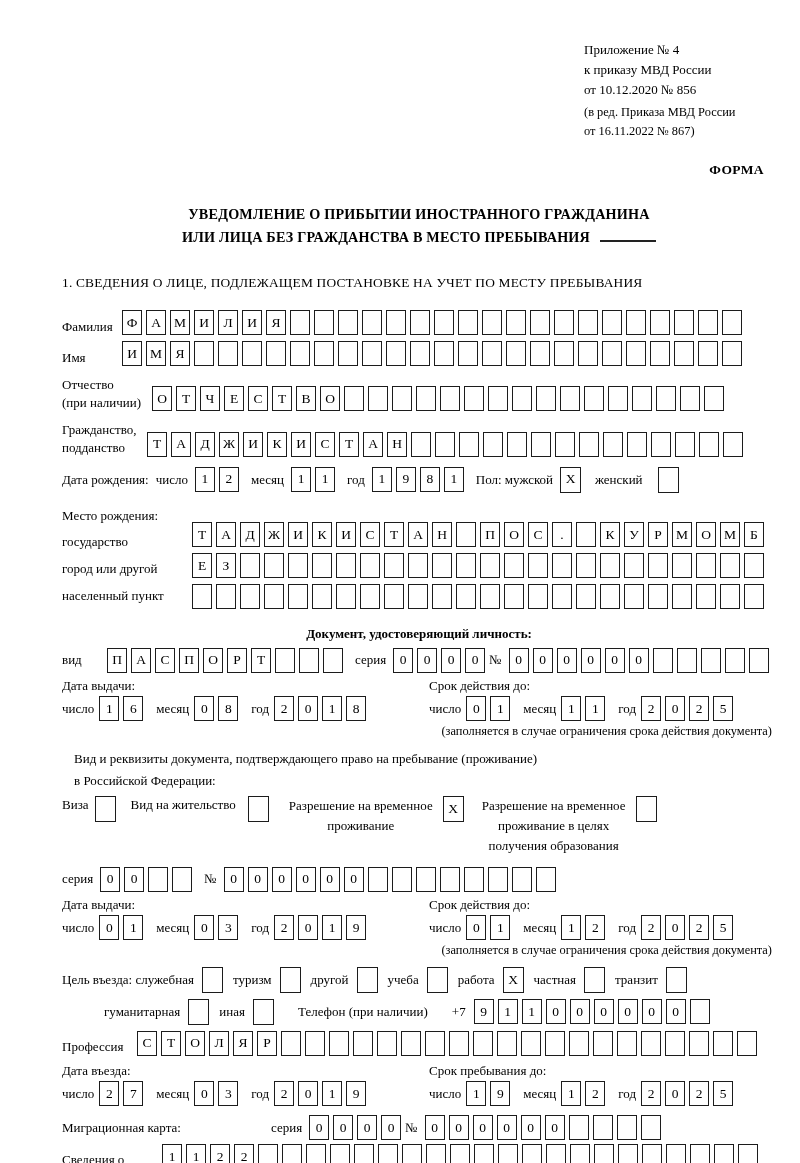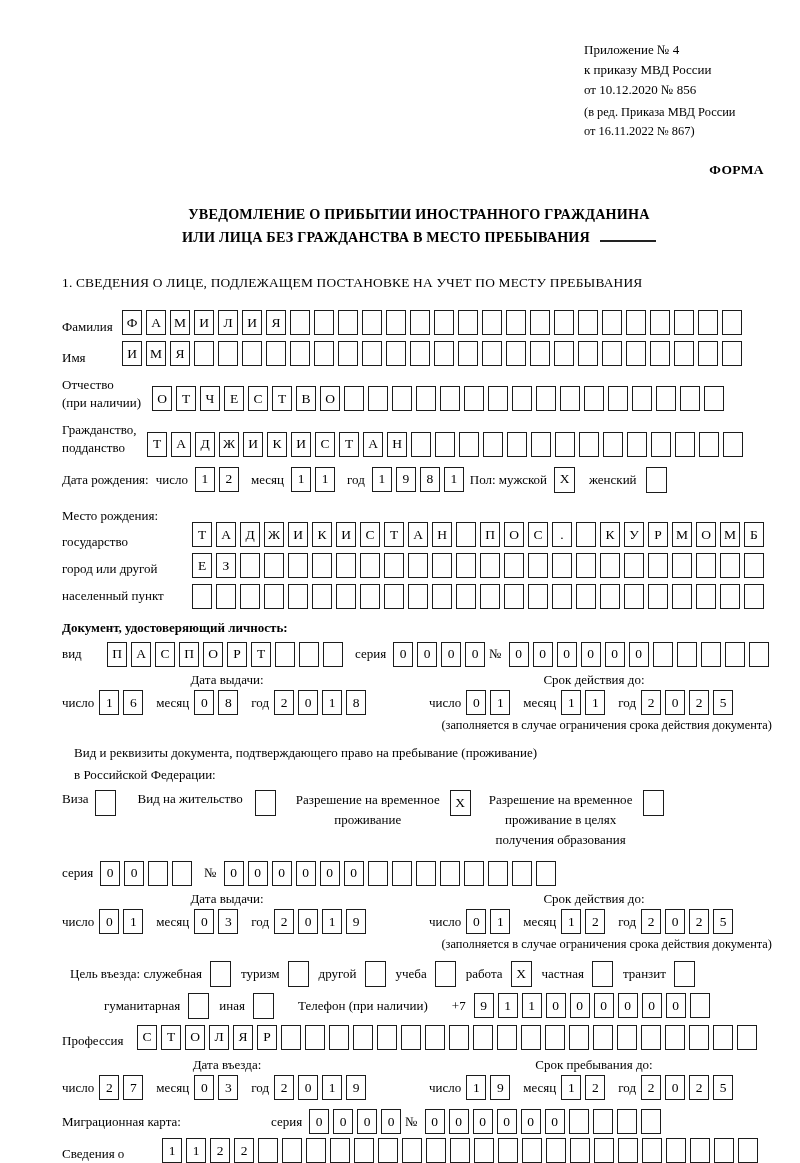--- a/index.html
+++ b/index.html
@@ -11,36 +11,36 @@
   .forma{text-align:right;padding-right:12px;font-weight:bold;margin:20px 0 24px;font-size:13.5px;letter-spacing:.4px}
   .title{text-align:center;font-weight:bold;font-size:14.2px;line-height:1.6;letter-spacing:.2px}
   .tline{display:inline-block;width:56px;border-bottom:2px solid #222;height:14px;margin-left:10px}
   .sect{font-weight:normal;font-size:13.4px;margin:26px 0 18px;letter-spacing:.2px}
   .cells{display:flex;flex-wrap:nowrap;flex:0 0 auto}
   .cell{display:inline-flex;align-items:center;justify-content:center;width:20px;height:25px;border:1.5px solid #1c1c1c;margin-right:4px;font-size:13.5px;flex:0 0 auto;background:#fff}
   .chk{display:inline-flex;align-items:center;justify-content:center;width:21px;height:26px;border:1.6px solid #1c1c1c;font-size:13.5px;flex:0 0 auto;background:#fff}
   .row{display:flex;align-items:flex-end;margin-bottom:6px}
   .lbl{flex:0 0 auto;padding-top:4px}
   .w60{width:60px}.w90{width:90px}.w85{width:85px}.w130{width:130px}.w75{width:75px}
-  .ml8{margin-left:8px}.ml10{margin-left:2px}.ml14{margin-left:14px}
+  .ml8{margin-left:8px}.ml10{margin-left:8px}.ml14{margin-left:14px}
   .inl{display:flex;align-items:center;flex-wrap:nowrap}
   .inl .t{padding-top:0;margin-right:7px;white-space:nowrap}
   .dates{display:flex;margin-top:4px}
   .dcol-l{flex:0 0 330px}
   .dcol-r{flex:0 0 330px;margin-left:37px}
-  .dhead{text-align:center;margin-bottom:2px}
+  .dhead{text-align:left;margin-bottom:2px}
   .dline{display:flex;align-items:center}
   .dlab{margin-right:5px;white-space:nowrap}
   .dlab.m{margin-left:9px}
   .noteR{text-align:right;font-size:12.4px;padding-right:4px;margin:2px 0 8px}
   .para{margin:8px 12px 4px;line-height:1.7}
   .permits{display:flex;align-items:flex-start;margin:4px 0 10px}
   .pgroup{display:flex;align-items:flex-start}
   .pgroup .txtc{text-align:center;line-height:1.55}
-  .purpose{display:flex;align-items:center;margin:6px 8px}
+  .purpose{display:flex;align-items:center;margin:6px 0}
   .purpose .t{margin:0 8px 0 10px;white-space:nowrap}
   .purpose .t.first{margin-left:0}
   .legal{display:flex;align-items:flex-start;margin-top:4px}
   .legal .lcol{flex:0 0 100px;line-height:2.2;padding-top:2px}
   .legal .rcol{flex:1 1 auto}
   .legal .rcol .cells{margin-bottom:6px}
   .mt10{margin-top:10px}.mt6{margin-top:6px}
 </style>
 </head>
 <body>
@@ -304,21 +304,21 @@
           <span class="cell"></span>
           <span class="cell"></span>
           <span class="cell"></span>
           <span class="cell"></span>
           <span class="cell"></span>
           <span class="cell"></span>
         </div>
     </div>
   </div>
 
-  <div style="font-weight:bold;margin:10px 0 5px">Документ, удостоверяющий личность:</div>
+  <div style="text-align:center;font-weight:bold;margin:16px 0 5px">Документ, удостоверяющий личность:</div>
 
   <div class="inl">
     <span class="t" style="width:38px">вид</span>
     <span class="cells">
         <span class="cell">П</span>
         <span class="cell">А</span>
         <span class="cell">С</span>
         <span class="cell">П</span>
         <span class="cell">О</span>
         <span class="cell">Р</span>
@@ -401,21 +401,21 @@
   <div class="para">
     <div>Вид и реквизиты документа, подтверждающего право на пребывание (проживание)</div>
     <div>в Российской Федерации:</div>
   </div>
 
   <div class="permits">
     <div class="pgroup">
       <span style="margin-right:6px">Виза</span>
       <span class="chk"></span>
     </div>
-    <div class="pgroup" style="margin-left:22px">
+    <div class="pgroup" style="margin-left:15px">
       <span style="margin-right:12px">Вид на жительство</span>
       <span class="chk"></span>
     </div>
     <div class="pgroup" style="margin-left:20px">
       <div class="txtc">
         <div>Разрешение на временное</div>
         <div>проживание</div>
       </div>
       <span class="chk" style="margin-left:10px">X</span>
     </div>

